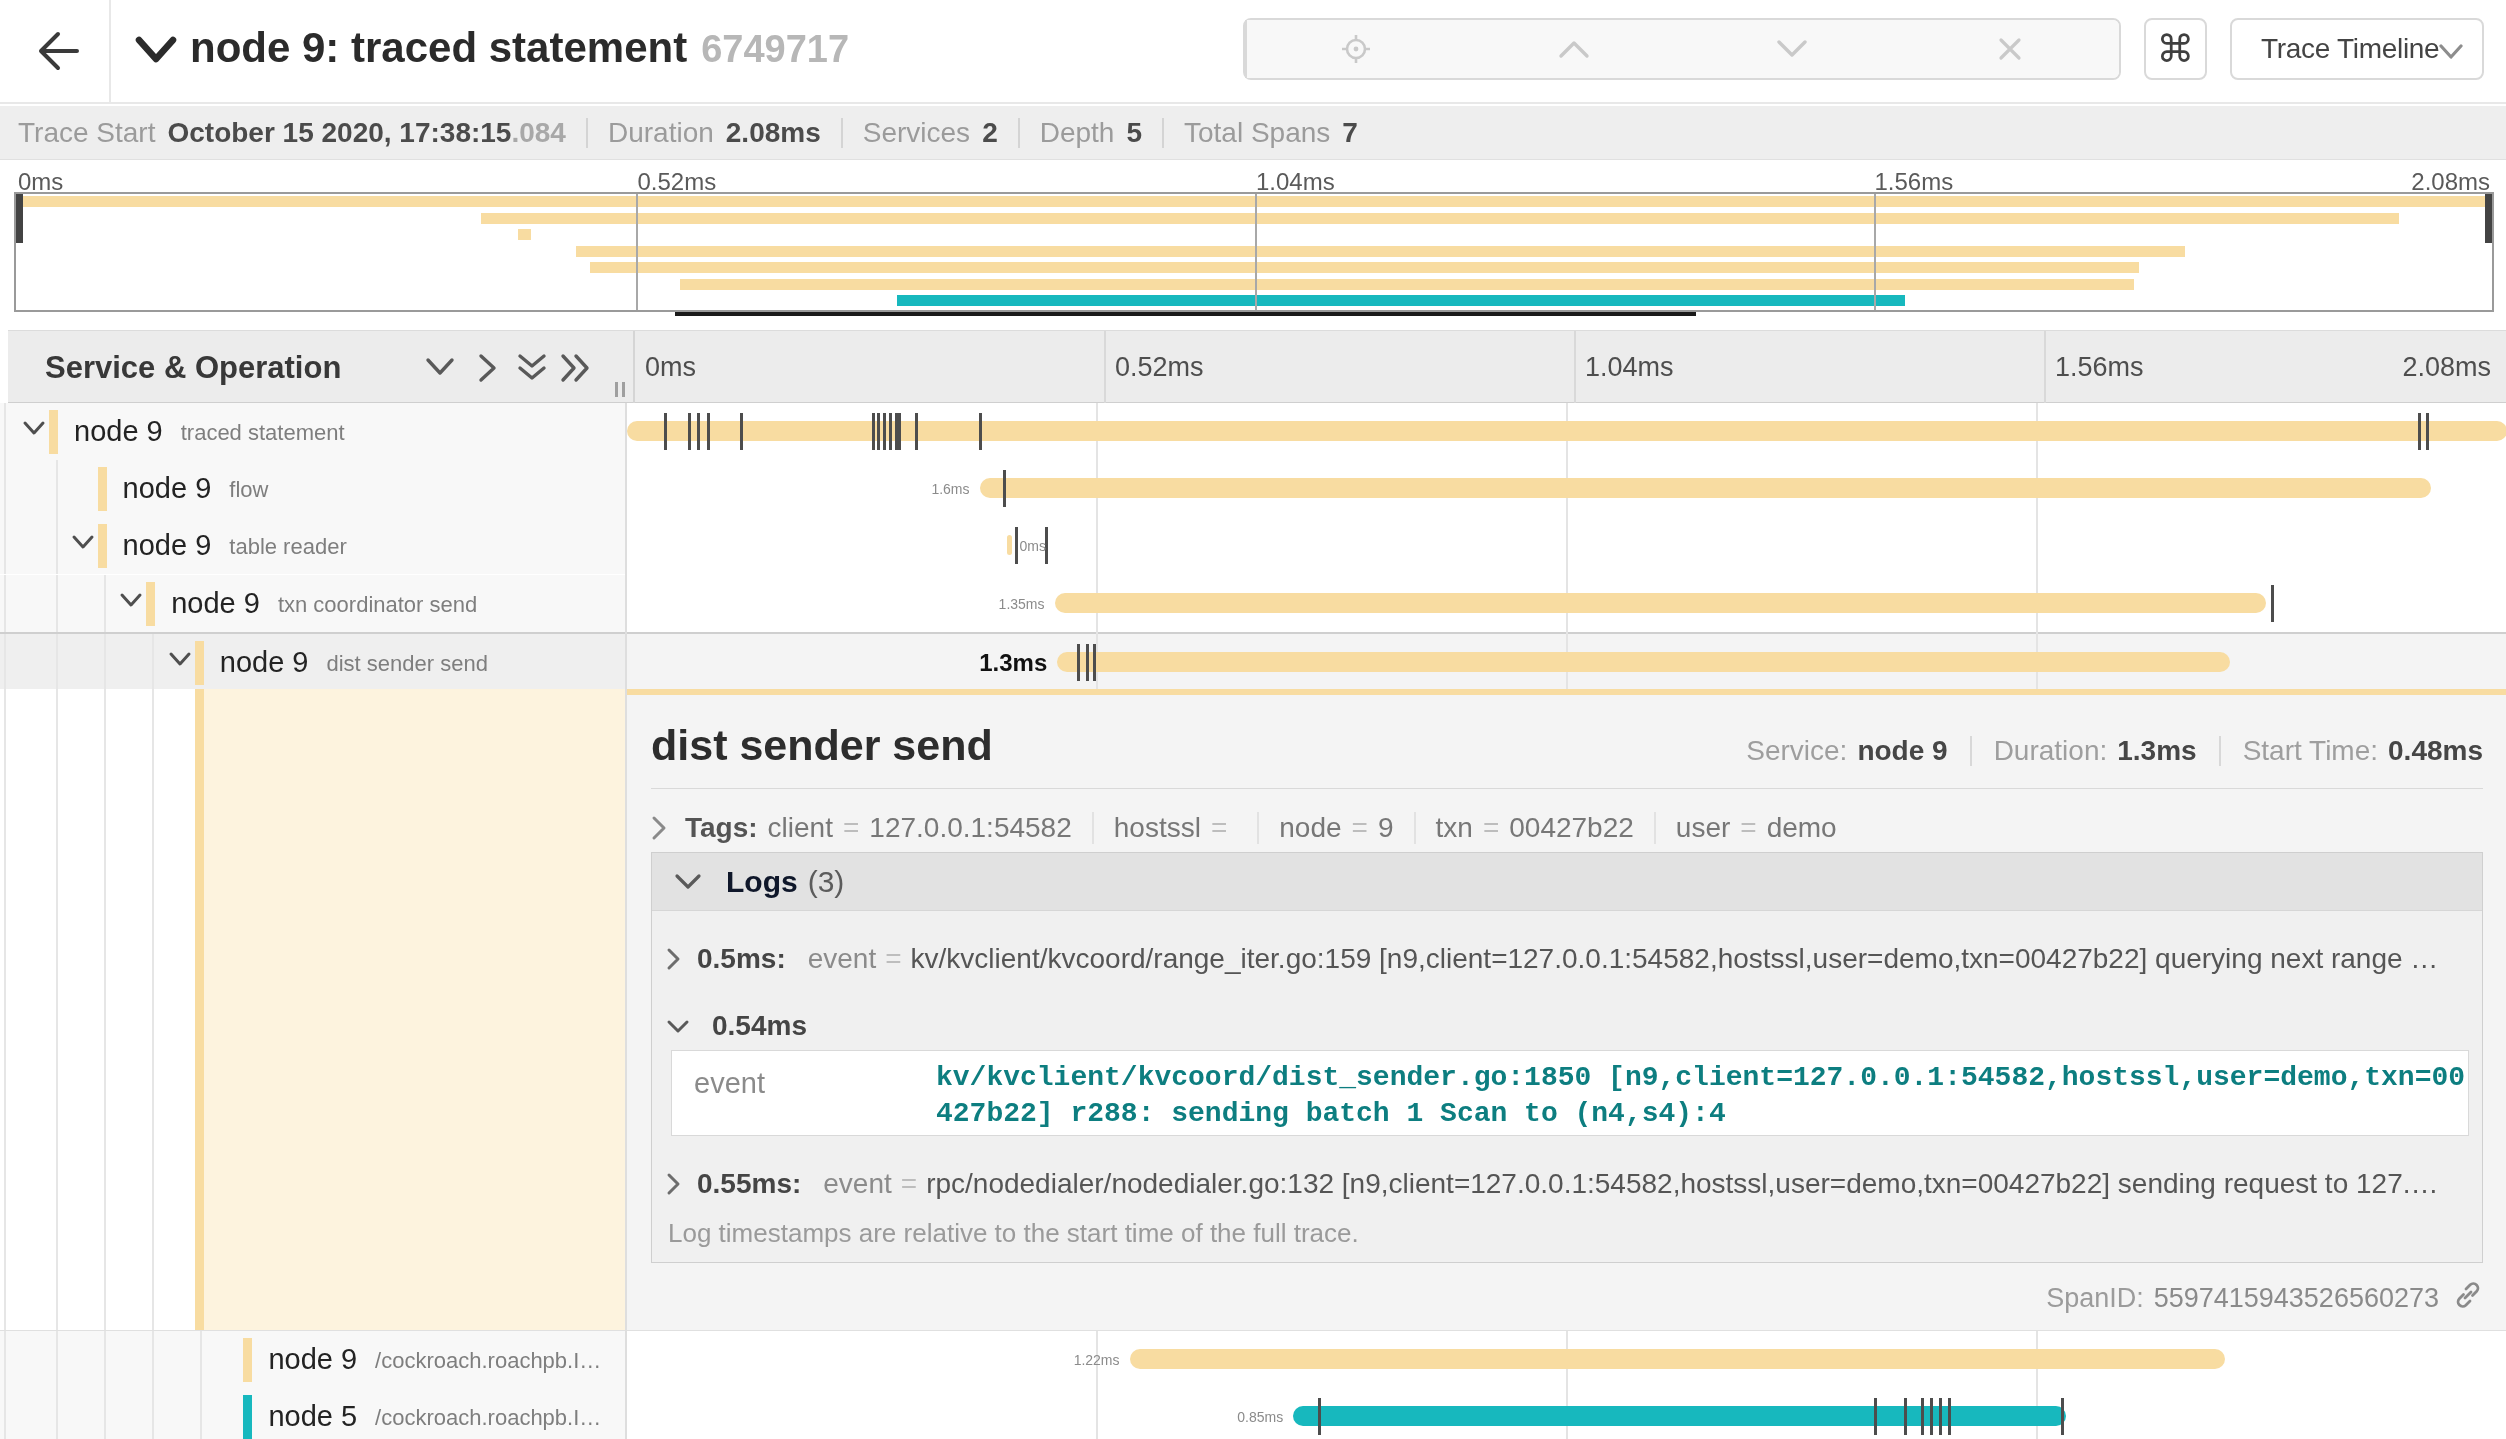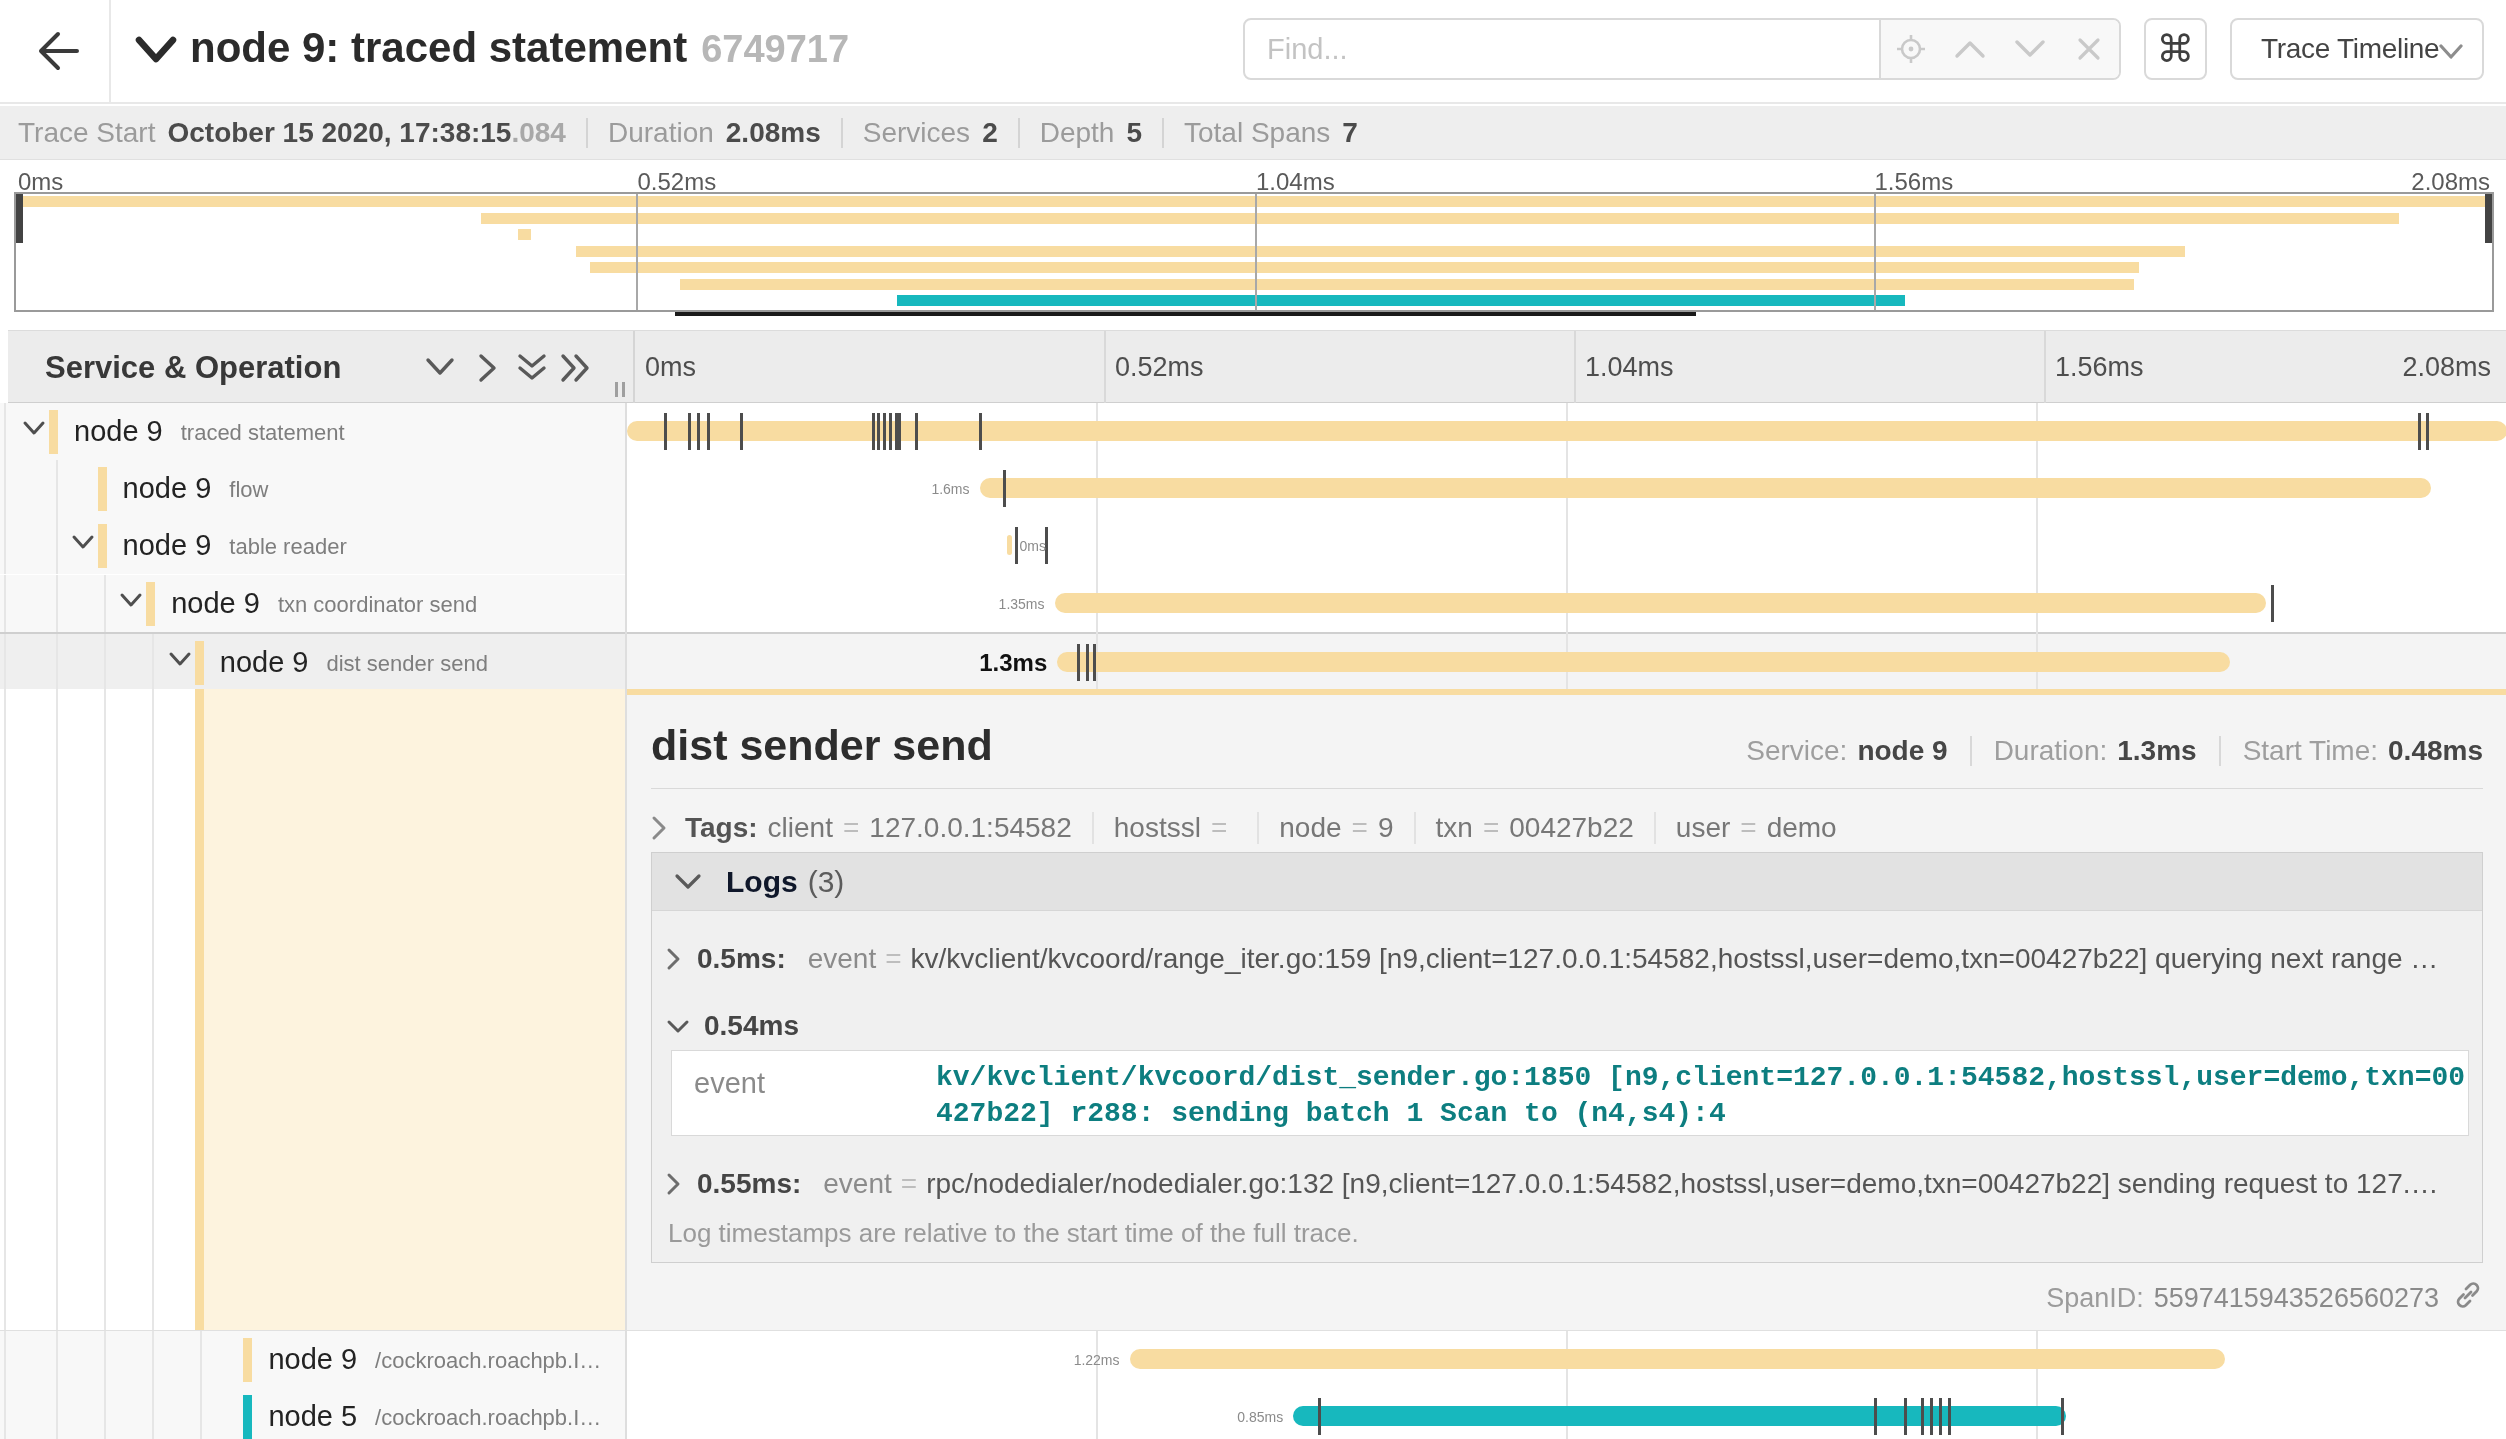--- a/index.html
+++ b/index.html
@@ -144,21 +144,20 @@
       <svg width="44" height="42" viewBox="0 0 44 42">
         <path d="M22 4 L5 21 L22 38 M5 21 H41" stroke="#3a3a3a" stroke-width="4" fill="none" stroke-linecap="round" stroke-linejoin="round"></path>
       </svg>
     </button>
     <svg id="title-chevron" width="46" height="34" viewBox="0 0 46 34">
       <path d="M6 7 L23 26 L40 7" stroke="#2b2b2b" stroke-width="6.5" fill="none" stroke-linecap="round" stroke-linejoin="round"></path>
     </svg>
     <div id="page-title"><span>node 9: traced statement</span><span id="trace-id">6749717</span></div>
 
     <div id="find-group">
-      <input id="find-input" type="text" placeholder="Find..." style="">
       <div id="find-icons">
         <span class="find-ic">
           <svg width="30" height="30" viewBox="0 0 30 30">
               <circle cx="15" cy="15" r="9" stroke="#c9c9c9" stroke-width="2.6" fill="none"></circle>
               <circle cx="15" cy="15" r="2.4" fill="#c9c9c9"></circle>
               <path d="M15 1 V6 M15 24 V29 M1 15 H6 M24 15 H29" stroke="#c9c9c9" stroke-width="2.6"></path>
             </svg>
         </span>
         <span class="find-ic">
           <svg width="32" height="20" viewBox="0 0 32 20">
@@ -509,21 +508,21 @@
                 </svg>
                 <span class="log-time">0.5ms:</span>
                 <span class="log-key">event</span>
                 <span class="log-eq">=</span>
                 <span class="log-val">kv/kvclient/kvcoord/range_iter.go:159 [n9,client=127.0.0.1:54582,hostssl,user=demo,txn=00427b22] querying next range …</span>
               </div>
               <div class="log-exp-header">
                 <svg width="24" height="15" viewBox="0 0 24 15">
                   <path d="M3 3 L12 12 L21 3" stroke="#5a5a5a" stroke-width="3" fill="none" stroke-linecap="round" stroke-linejoin="round"></path>
                 </svg>
-                <span class="log-time" style="margin-left: 14px;">0.54ms</span>
+                <span class="log-time" style="margin-left: 22px;">0.54ms</span>
               </div>
               <div id="kv-box">
                 <div id="kv-key">event</div>
                 <div id="kv-val">kv/kvclient/kvcoord/dist_sender.go:1850 [n9,client=127.0.0.1:54582,hostssl,user=demo,txn=00427b22] r288: sending batch 1 Scan to (n4,s4):4</div>
               </div>
               <div class="log-row last">
                 <svg width="15" height="24" viewBox="0 0 15 24">
                   <path d="M3 3 L12 12 L3 21" stroke="#6d6d6d" stroke-width="3" fill="none" stroke-linecap="round" stroke-linejoin="round"></path>
                 </svg>
                 <span class="log-time">0.55ms:</span>

